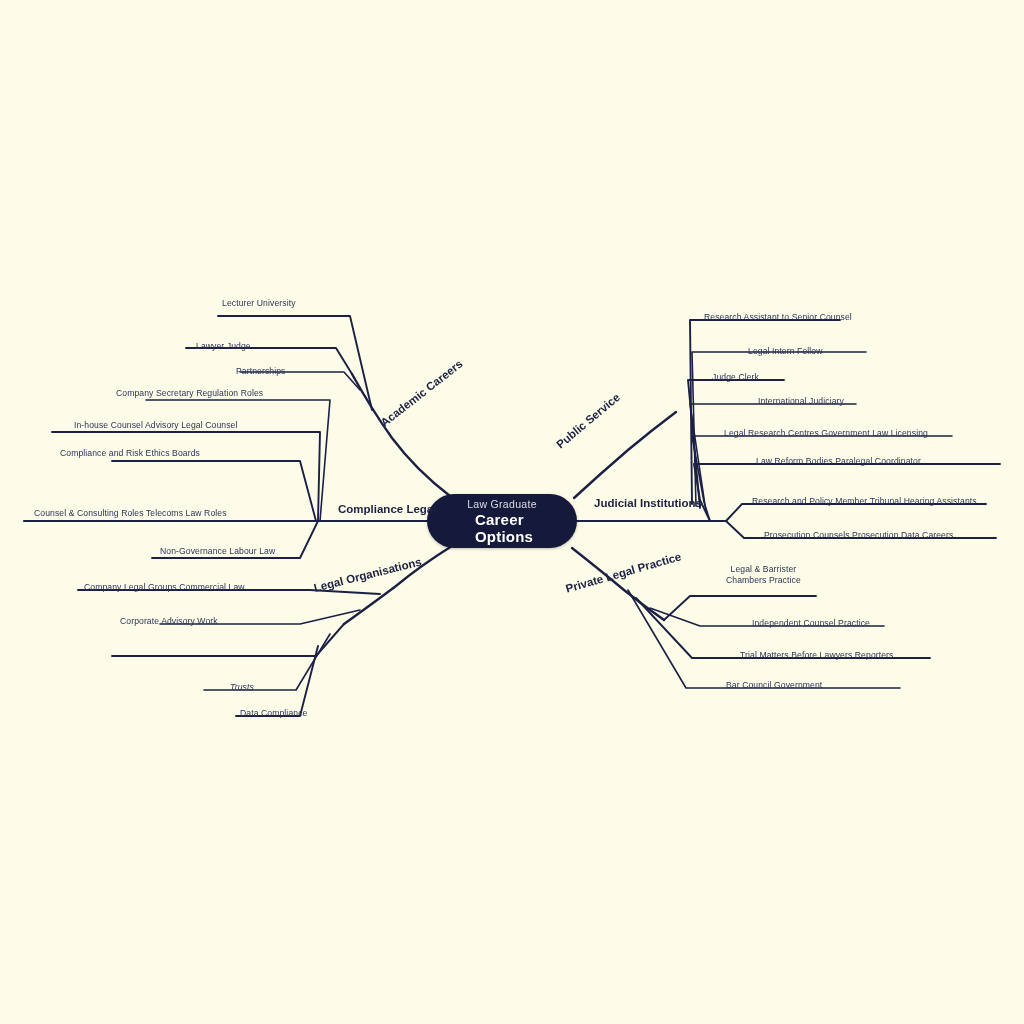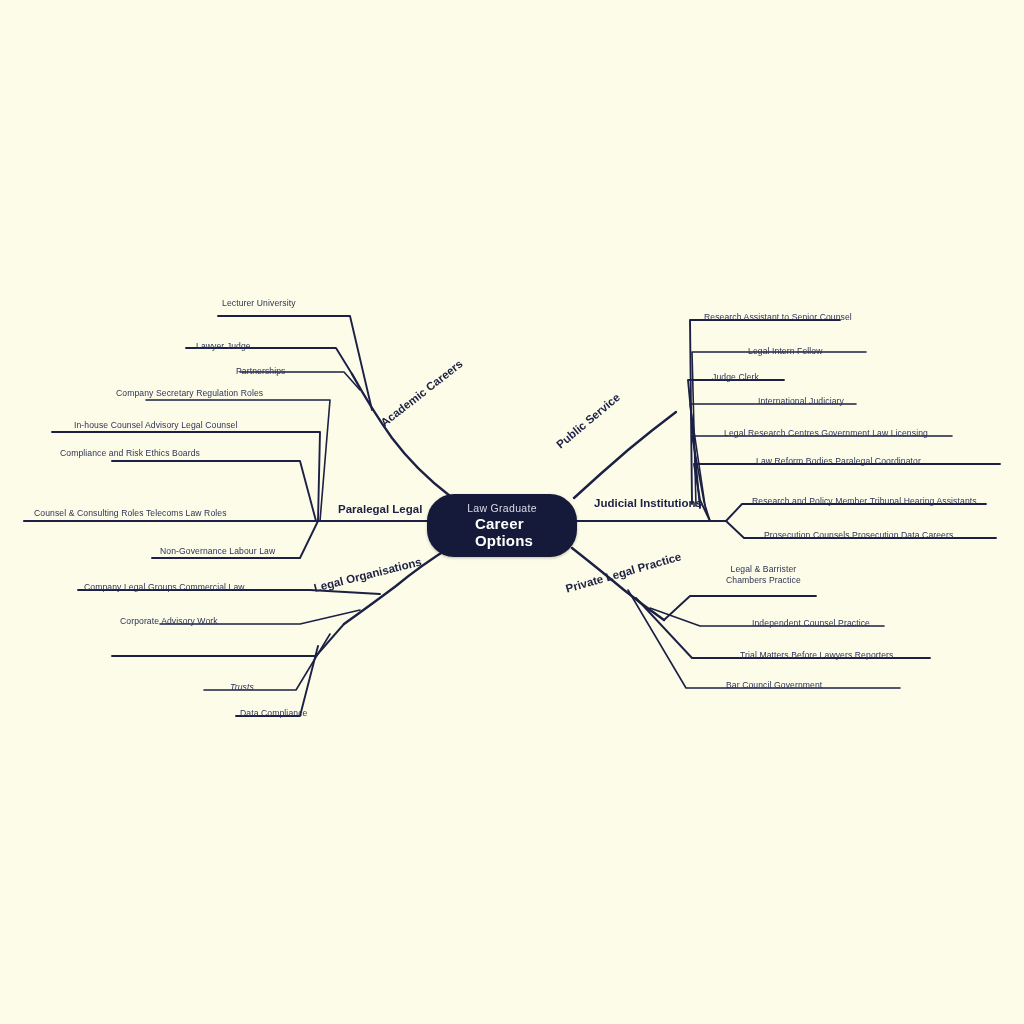--- a/index.html
+++ b/index.html
@@ -8,21 +8,21 @@
     background:#fdfce8;
     font-family:"Liberation Sans", sans-serif;
     overflow:hidden;
   }
   #stage{position:relative;width:1024px;height:1024px;}
   svg#wires{position:absolute;left:0;top:0;width:1024px;height:1024px;}
 
   .center-node{
     position:absolute;
     left:427px;top:494px;
-    width:150px;height:63px;
+    width:150px;height:54px;
     background:#151a3a;
     border-radius:27px;
     display:flex;flex-direction:column;
     align-items:center;justify-content:center;
     box-shadow:0 1px 3px rgba(0,0,0,.25);
   }
   .center-sup{
     color:#e8e8f2;font-size:10.5px;letter-spacing:.3px;
     margin-bottom:1px;opacity:.92;
   }
@@ -100,21 +100,21 @@
       <path d="M628 590 L686 688 L900 688" stroke-width="1.6"></path>
 
     </g>
   </svg>
 
   <div class="center-node">
     <div class="center-sup">Law Graduate</div>
     <div class="center-title">Career Options</div>
   </div>
 
-  <div class="branch-label" style="left:338px;top:503px;">Paralegal Legal</div>
+  <div class="branch-label" style="left:338px;top:503px;">Compliance Legal</div>
 
   <div class="branch-label" style="left:382px;top:418px;transform:rotate(-38deg);">Academic Careers</div>
 
   <div class="branch-label" style="left:314px;top:582px;transform:rotate(-14deg);">Legal Organisations</div>
 
   <div class="branch-label" style="left:594px;top:497px;text-align:right;">Judicial Institutions</div>
 
   <div class="branch-label" style="left:558px;top:440px;transform:rotate(-40deg);">Public Service</div>
 
   <div class="branch-label" style="left:566px;top:583px;transform:rotate(-16deg);">Private Legal Practice</div>

